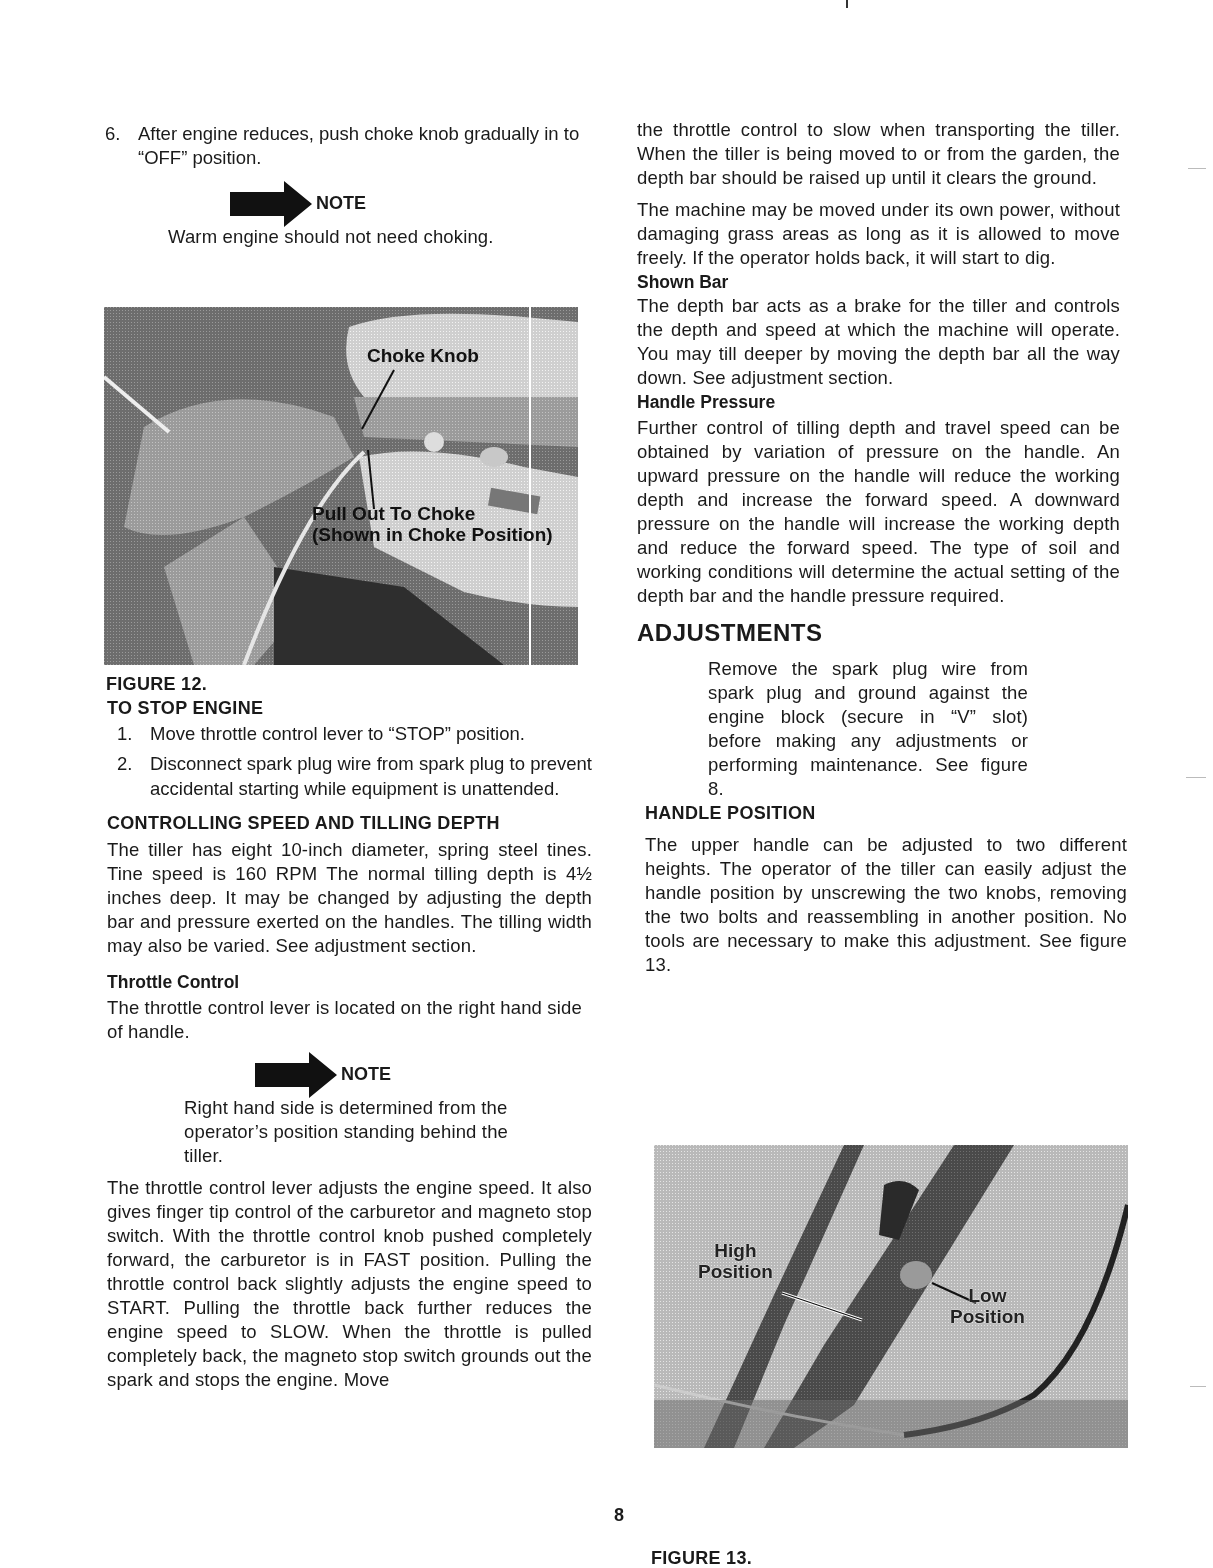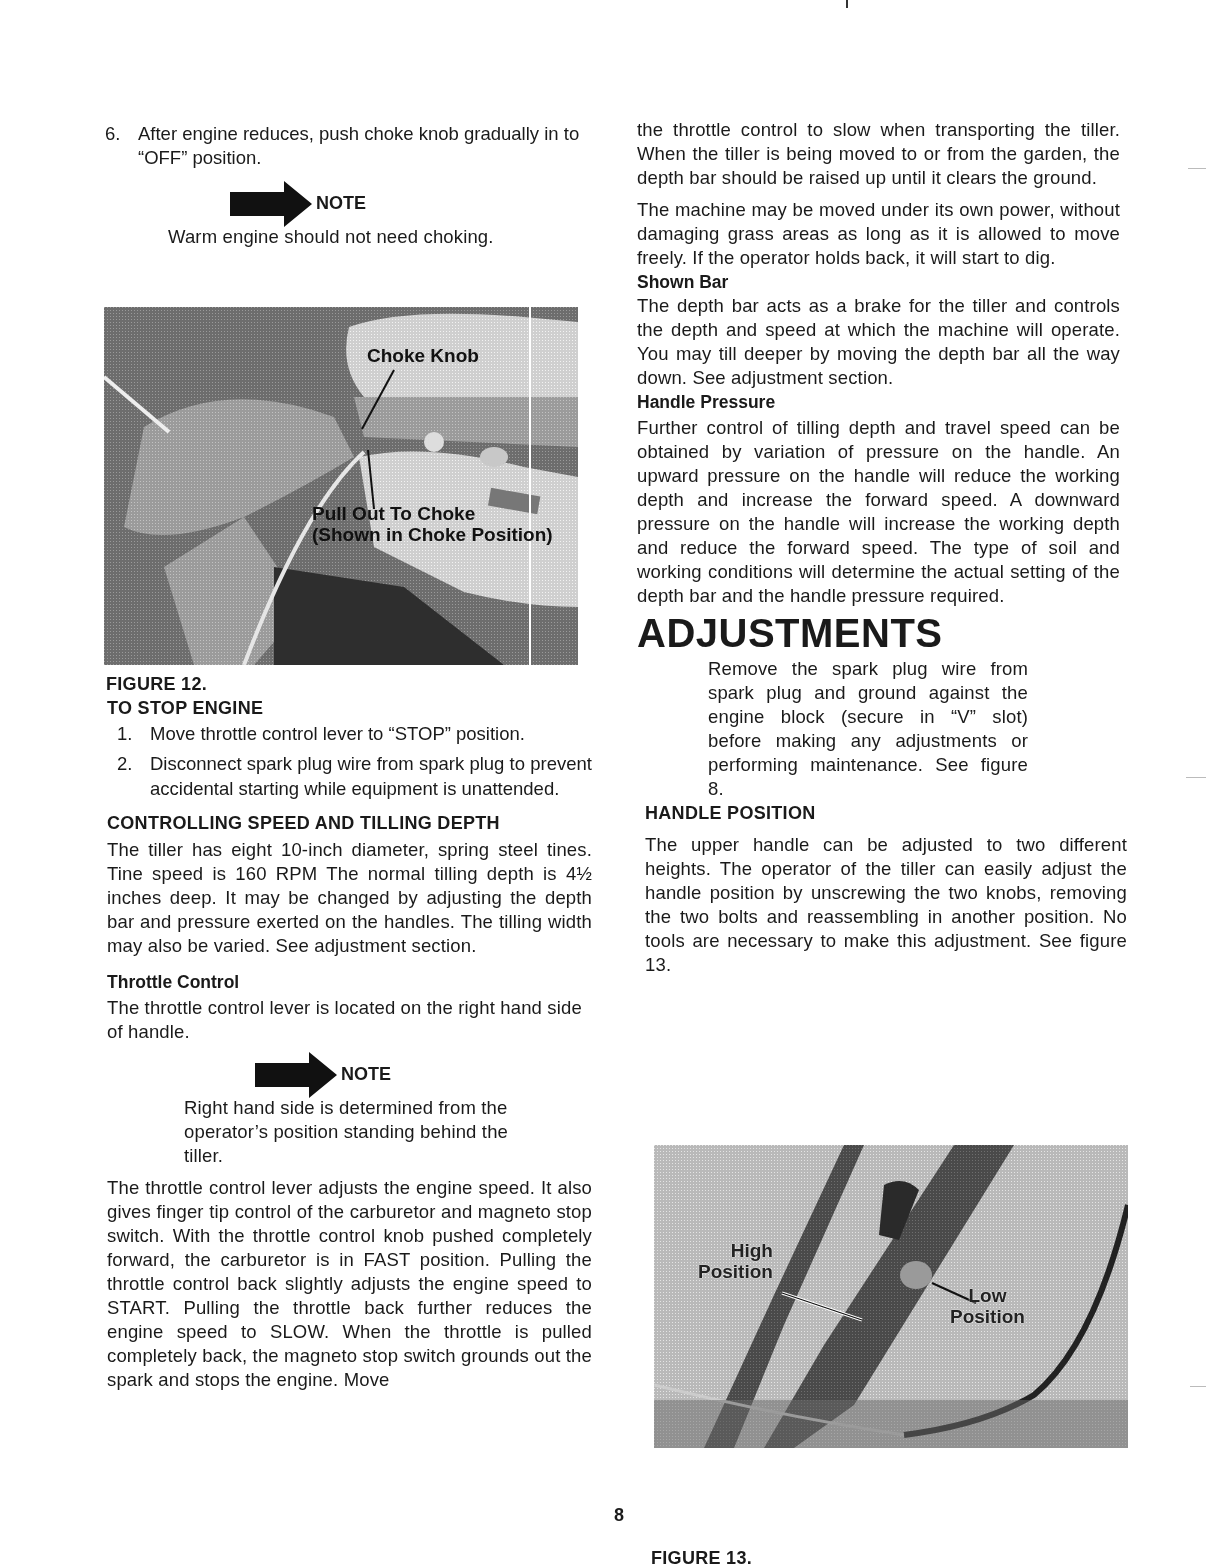--- a/index.html
+++ b/index.html
@@ -17,21 +17,21 @@
     .numitem .txt { flex: 1; text-align: justify; }
     .h-bold { font-weight: bold; font-size: 18px; line-height: 24px; letter-spacing: 0.3px; }
     .h-sub { font-weight: bold; font-size: 17.5px; line-height: 24px; }
     .note-block { position: relative; }
     .note-head { display: flex; align-items: center; }
     .arrow { width: 82px; height: 46px; position: relative; }
     .arrow svg { display: block; }
     .note-label { font-weight: bold; font-size: 18px; margin-left: 4px; }
     .caution-head { display: flex; align-items: flex-end; }
     .caution-label { font-weight: bold; font-size: 17.5px; margin-left: 2px; margin-bottom: 4px; }
-    .big-title { font-weight: bold; font-size: 40px; line-height: 40px; letter-spacing: 0.5px; }
+    .big-title { font-weight: bold; font-size: 24px; line-height: 40px; letter-spacing: 0.5px; }
     .figure { position: absolute; overflow: hidden; background: #737373; }
     .fig-label { position: absolute; font-weight: bold; font-size: 18px; letter-spacing: 0.3px; }
     .photo-text { position: absolute; font-weight: bold; color: #111; font-size: 19px; line-height: 21px; }
     .photo-text.light { color: #222; text-shadow: 0 0 2px #fff; }
     .pageno { position: absolute; left: 614px; top: 1505px; font-weight: bold; font-size: 18px; }
     .margin-dash { position: absolute; height: 1px; background: #bbb; }
   </style>
 </head>
 <body>
 
@@ -158,21 +158,21 @@
       <path d="M300,0 L360,0 L200,260 L140,303 L110,303 L170,200 Z" fill="url(#ht5)"></path>
       <path d="M230,40 Q250,30 265,45 L245,95 L225,90 Z" fill="#2a2a2a"></path>
       <ellipse cx="262" cy="130" rx="16" ry="14" fill="#9a9a9a"></ellipse>
       <path d="M474,60 Q440,200 380,250 Q330,280 250,290" stroke="#222" stroke-width="6" fill="none"></path>
       <path d="M0,240 Q120,270 250,290" stroke="#ccc" stroke-width="3" fill="none"></path>
       <rect x="0" y="255" width="474" height="48" fill="#6a6a6a" opacity="0.5"></rect>
       <line x1="128" y1="148" x2="208" y2="175" stroke="#fff" stroke-width="3"></line>
       <line x1="128" y1="148" x2="208" y2="175" stroke="#111" stroke-width="1.2"></line>
       <line x1="322" y1="158" x2="278" y2="138" stroke="#111" stroke-width="2"></line>
     </svg>
-    <div class="photo-text light" style="left:44px;top:95px;text-align:right;">
+    <div class="photo-text light" style="left:44px;top:95px;text-align:center;">
       <div>High</div>
       <div>Position</div>
     </div>
     <div class="photo-text light" style="left:296px;top:140px;text-align:center;">
       <div>Low</div>
       <div>Position</div>
     </div>
   </div>
   <div class="fig-label" style="left:651px;top:1548px;">FIGURE 13.</div>
 

